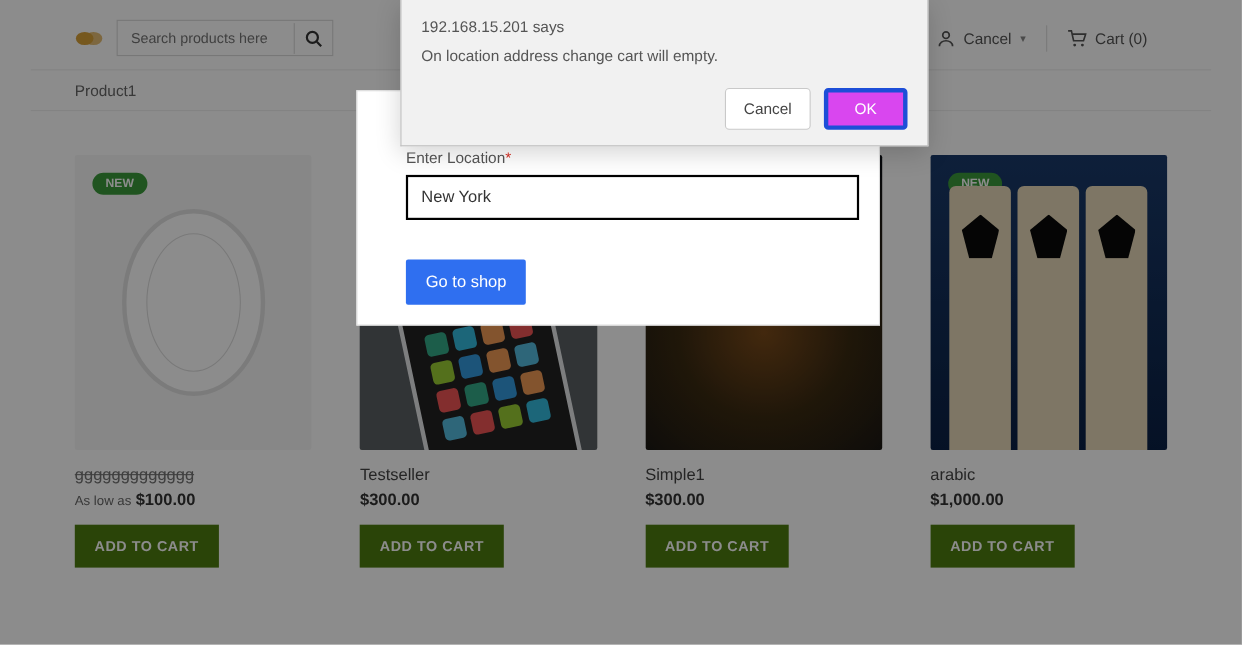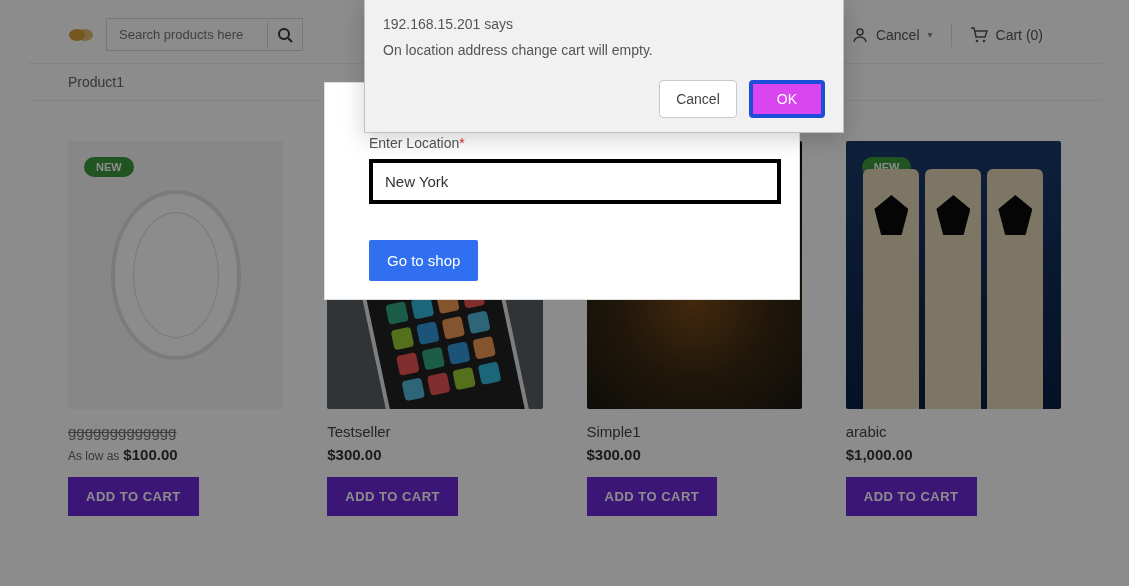--- a/index.html
+++ b/index.html
@@ -66,21 +66,21 @@
   position: absolute; top: 16px; left: 16px;
   background: #3b9a3b; color: #fff; font-size: 11px; font-weight: 600;
   padding: 4px 12px; border-radius: 12px;
 }
 .p-name { margin-top: 14px; font-size: 15px; color: #444; }
 .p0-name { text-decoration: line-through; color: #737373; }
 .p-price { margin-top: 6px; font-size: 15px; color: #333; }
 .p-price .b { font-weight: 700; }
 .aslow { font-size: 12px; color: #666; margin-right: 4px; }
 .cart-btn {
-  margin-top: 14px; background: #6d28d9; color: #fff; border: none;
+  margin-top: 14px; background: #4d7c0f; color: #fff; border: none;
   padding: 12px 18px; font-size: 13px; font-weight: 600; letter-spacing: 0.5px;
   cursor: pointer;
 }
 
 
 .watch-bg { background: #f6f6f6; display:flex; align-items:center; justify-content:center; }
 .watch-body { width: 130px; height: 170px; border-radius: 70px/90px; background:#fff; border:4px solid #e0e0e0; position:relative; }
 .watch-face { position:absolute; inset:18px; border-radius:50%; border:1px solid #ddd; }
 .phone-bg { background: #5a5f63; display:flex; align-items:flex-end; justify-content:center; }
 .phone-body { width: 140px; height: 210px; background:#222; border-radius:16px 16px 0 0; transform: rotate(-12deg) translateY(40px); border:4px solid #e4e6e8; display:flex; align-items:center; justify-content:center; }
@@ -103,21 +103,21 @@
 }
 .loc-close {
   position:absolute; right:-16px; top:16px; width:22px; height:22px;
   border:1px solid #aaa; background:#f6f6f6; border-radius:11px;
   font-size:12px; line-height:20px; text-align:center; color:#555;
 }
 .loc-body { padding: 18px; }
 .loc-label { font-size: 14px; color:#555; }
 .req { color:#d93025; }
 .loc-input {
-  margin-top:8px; width:100%; border:4px solid #000000; padding:10px 12px; font-size:15px; color:#333;
+  margin-top:8px; width:100%; border:2px solid #000000; padding:10px 12px; font-size:15px; color:#333;
 }
 .shop-btn {
   margin: 18px; background:#2f6ff0; color:#fff; border:none;
   padding:12px 18px; font-size:15px; border-radius:2px;
 }
 
 
 .alert {
   position:absolute; z-index:20; left:364px; top:0; width:480px;
   background:#f1f1f1; border:1px solid #c0c0c0; border-top:none;

